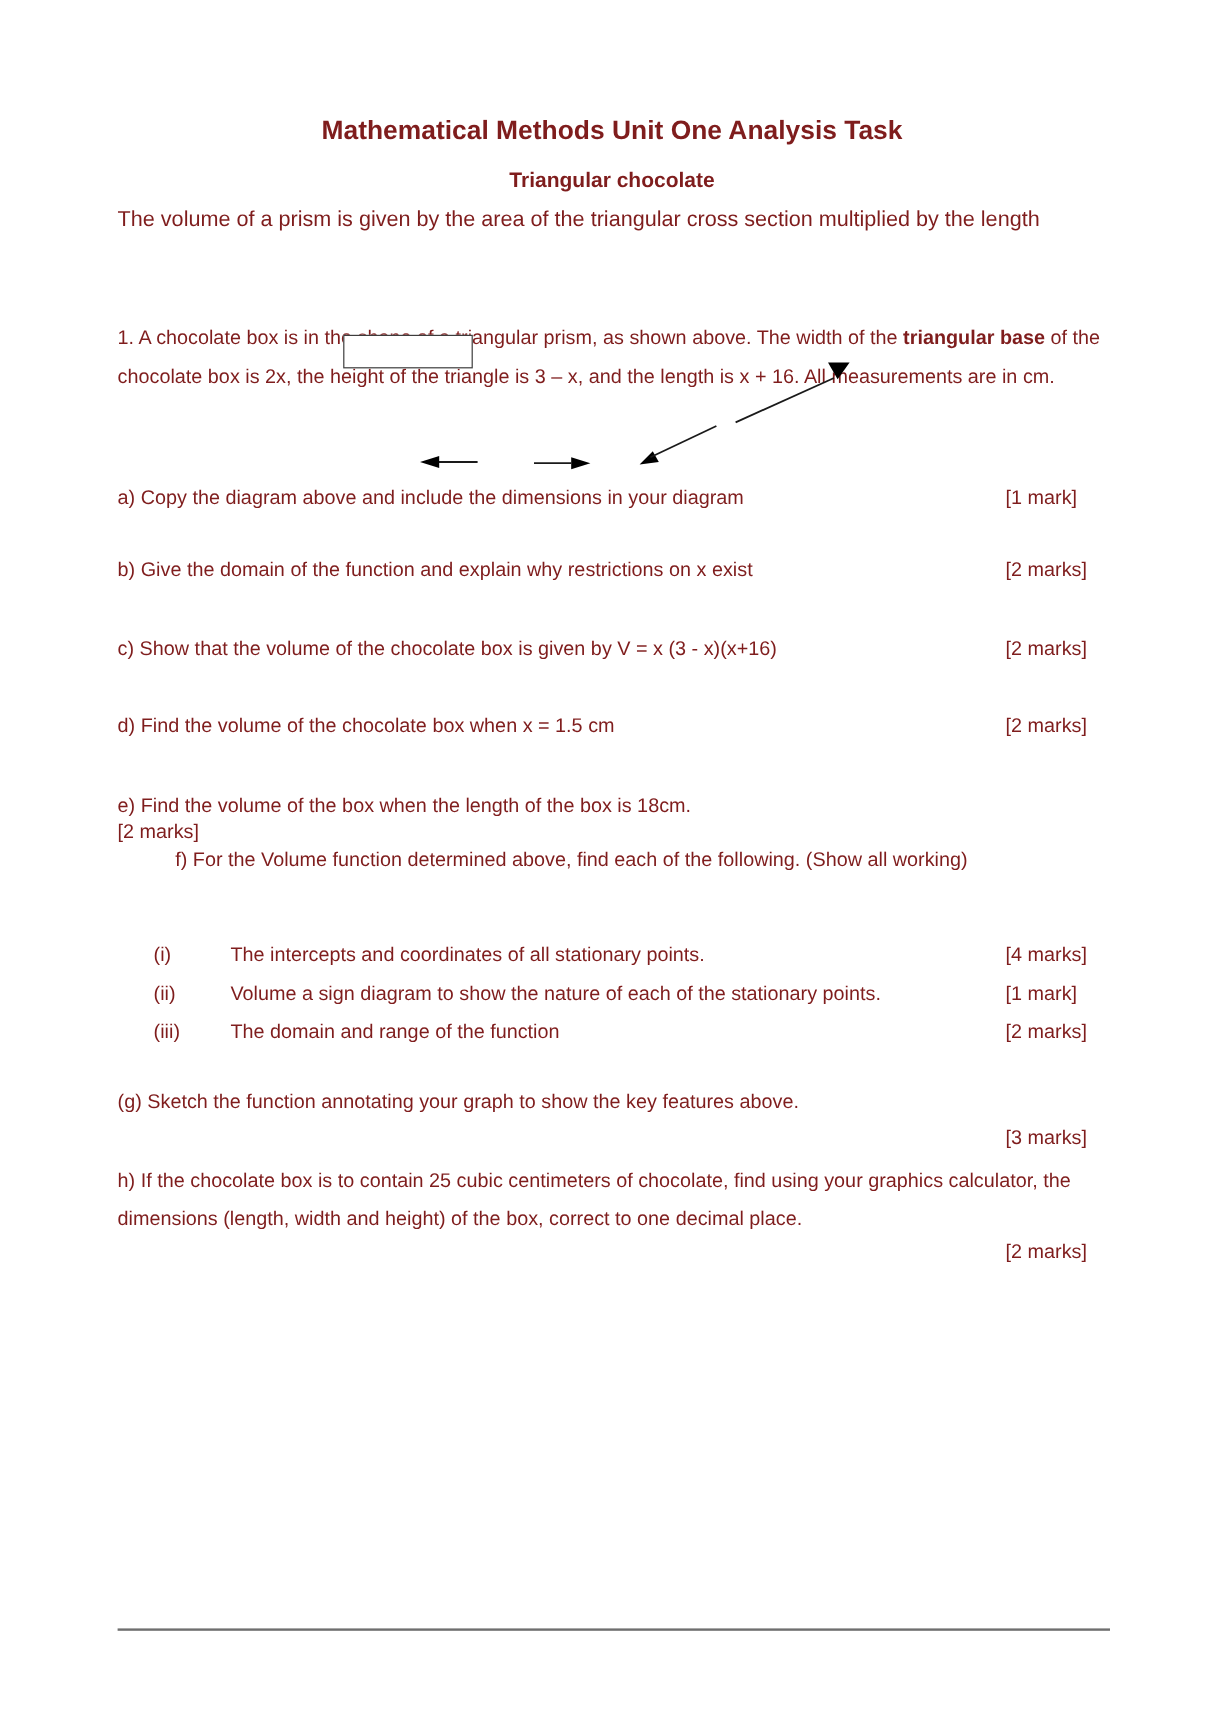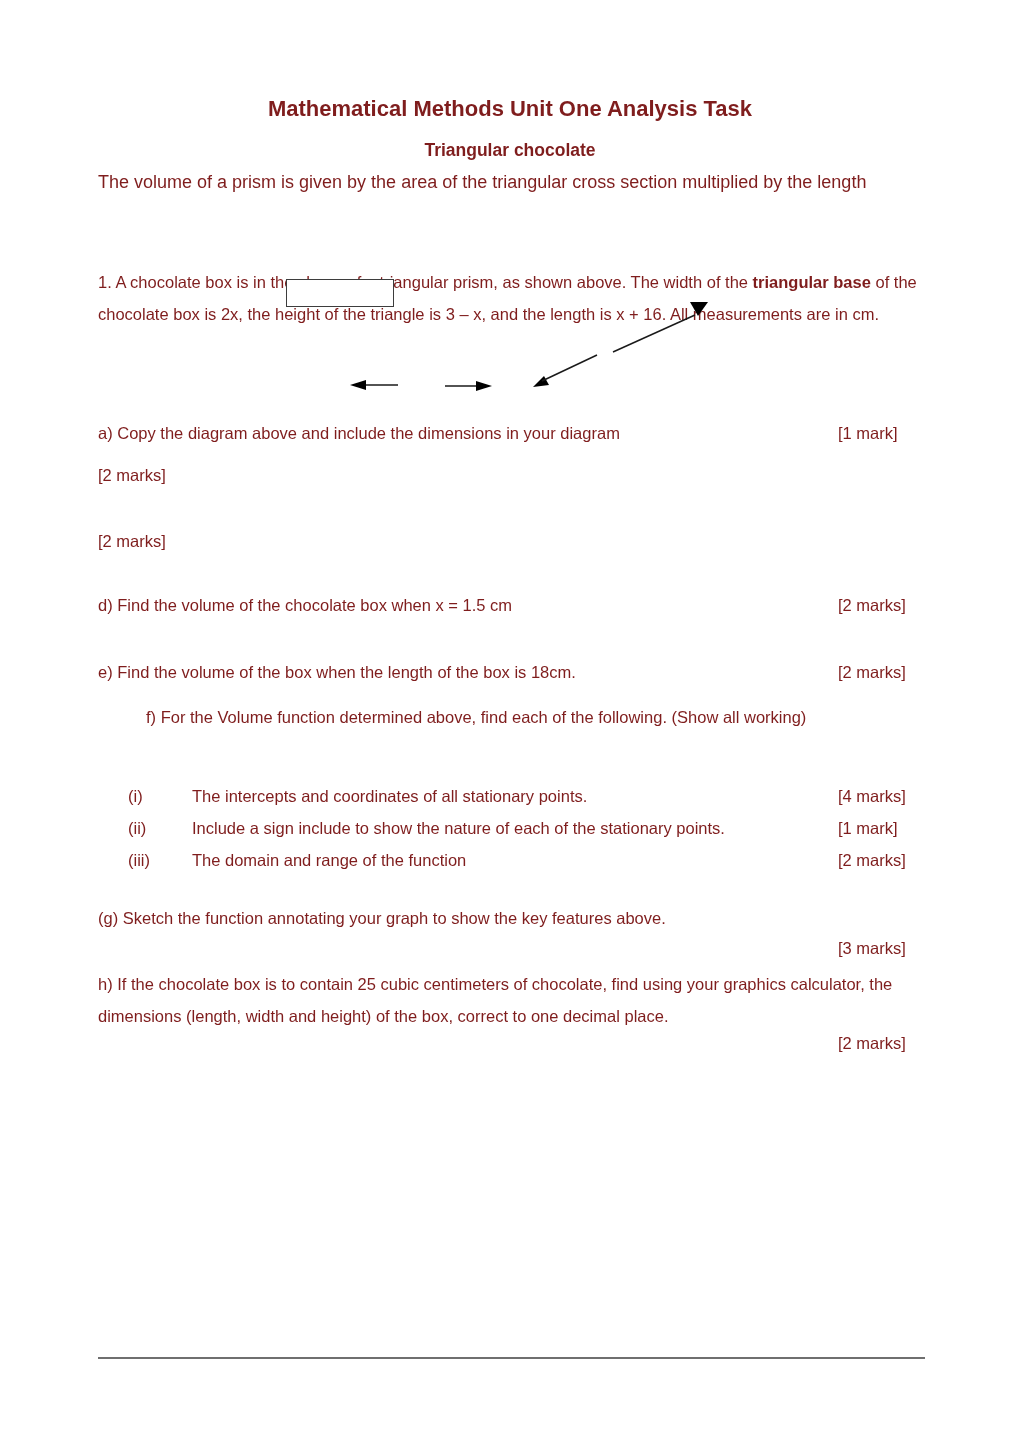--- a/index.html
+++ b/index.html
@@ -24,22 +24,22 @@
   .rect-overlay {
     position:absolute; left:188px; top:279px; width:108px; height:28px;
     background:#ffffff; border:1px solid #3d3d3d; z-index:3;
   }
   .arrow-layer { position:absolute; left:242px; top:295px; width:390px; height:105px; z-index:2; }
 
   .q-row { display:flex; font-size:16.5px; line-height:21px; }
   .q-text { flex:1 1 auto; }
   .q-marks { flex:0 0 84px; width:84px; text-align:left; }
 
-  .q-a { top:423px; } .q-b { top:465px; } .q-c { top:531px; }
-  .q-d { top:595px; } .q-e { top:662px; } .q-f { top:707px;margin-left:48px; }
+  .q-a { top:405px; } .q-b { top:465px; } .q-c { top:531px; }
+  .q-d { top:595px; } .q-e { top:662px;flex-direction:column; } .q-f { top:707px;margin-left:48px; }
 
   .sub-row { display:flex; font-size:16.5px; line-height:21px; }
   .sub-num  { flex:0 0 64px; margin-left:30px; }
   .sub-text { flex:1 1 auto; }
   .sub-i   { top:786px; } .sub-ii { top:818px; } .sub-iii { top:850px; }
 
   .q-g { top:908px; }
   .marks-g { top:938px; }
   .q-h { top:968px; font-size:16.5px; line-height:32px; }
   .marks-h { top:1033px; }
@@ -82,23 +82,25 @@
         <line x1="273" y1="57" x2="355" y2="20"></line>
         <polygon points="350,7 368,7 358,21"></polygon>
       </g>
     </svg>
 
     <div class="blk q-row q-a">
       <span class="q-text">a) Copy the diagram above and include the dimensions in your diagram</span>
       <span class="q-marks">[1 mark]</span>
     </div>
     <div class="blk q-row q-b">
+      <span class="q-text">b) Give the domain of the function and explain why restrictions on x exist</span>
       <span class="q-marks">[2 marks]</span>
     </div>
     <div class="blk q-row q-c">
+      <span class="q-text">c) Show that the volume of the chocolate box is given by V = x (3 - x)(x+16)</span>
       <span class="q-marks">[2 marks]</span>
     </div>
     <div class="blk q-row q-d">
       <span class="q-text">d) Find the volume of the chocolate box when x = 1.5 cm</span>
       <span class="q-marks">[2 marks]</span>
     </div>
     <div class="blk q-row q-e">
       <span class="q-text">e) Find the volume of the box when the length of the box is 18cm.</span>
       <span class="q-marks">[2 marks]</span>
     </div>
@@ -107,21 +109,21 @@
       <span class="q-marks"></span>
     </div>
 
     <div class="blk sub-row sub-i">
       <span class="sub-num">(i)</span>
       <span class="sub-text">The intercepts and coordinates of all stationary points.</span>
       <span class="q-marks">[4 marks]</span>
     </div>
     <div class="blk sub-row sub-ii">
       <span class="sub-num">(ii)</span>
-      <span class="sub-text">Include a sign include to show the nature of each of the stationary points.</span>
+      <span class="sub-text">Volume a sign diagram to show the nature of each of the stationary points.</span>
       <span class="q-marks">[1 mark]</span>
     </div>
     <div class="blk sub-row sub-iii">
       <span class="sub-num">(iii)</span>
       <span class="sub-text">The domain and range of the function</span>
       <span class="q-marks">[2 marks]</span>
     </div>
 
     <div class="blk q-row q-g">
       <span class="q-text">(g) Sketch the function annotating your graph to show the key features above.</span>

